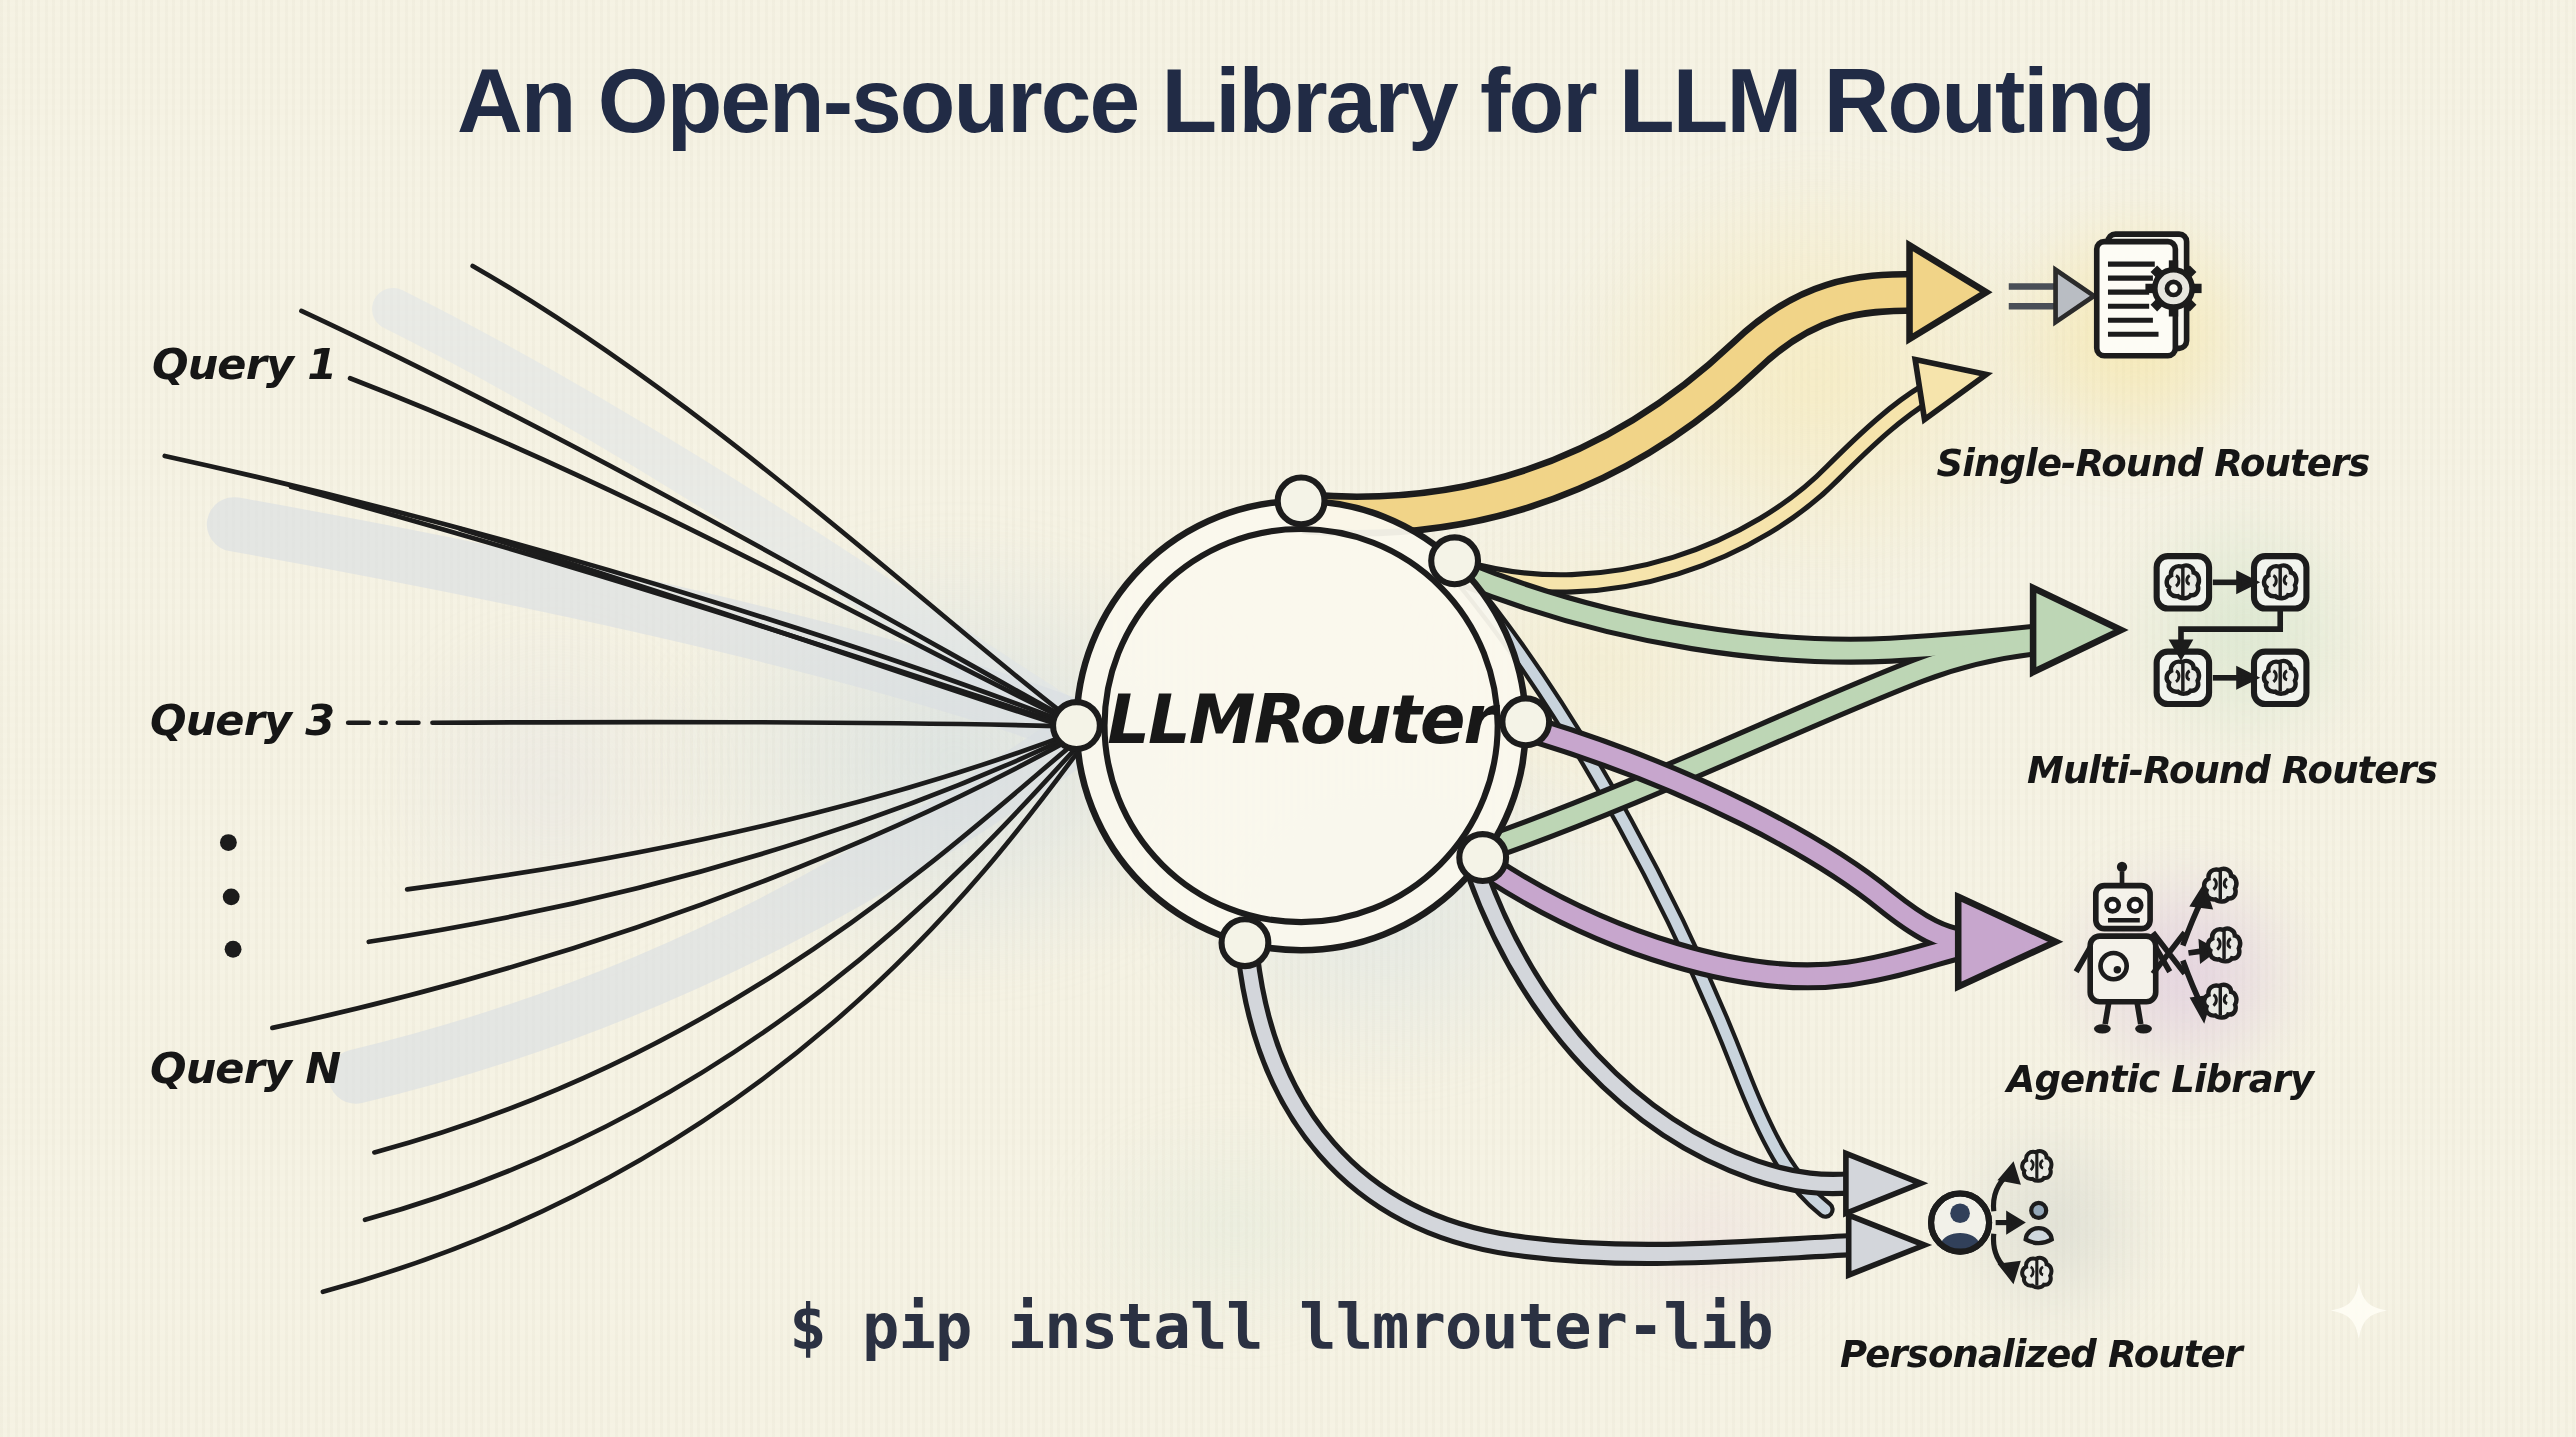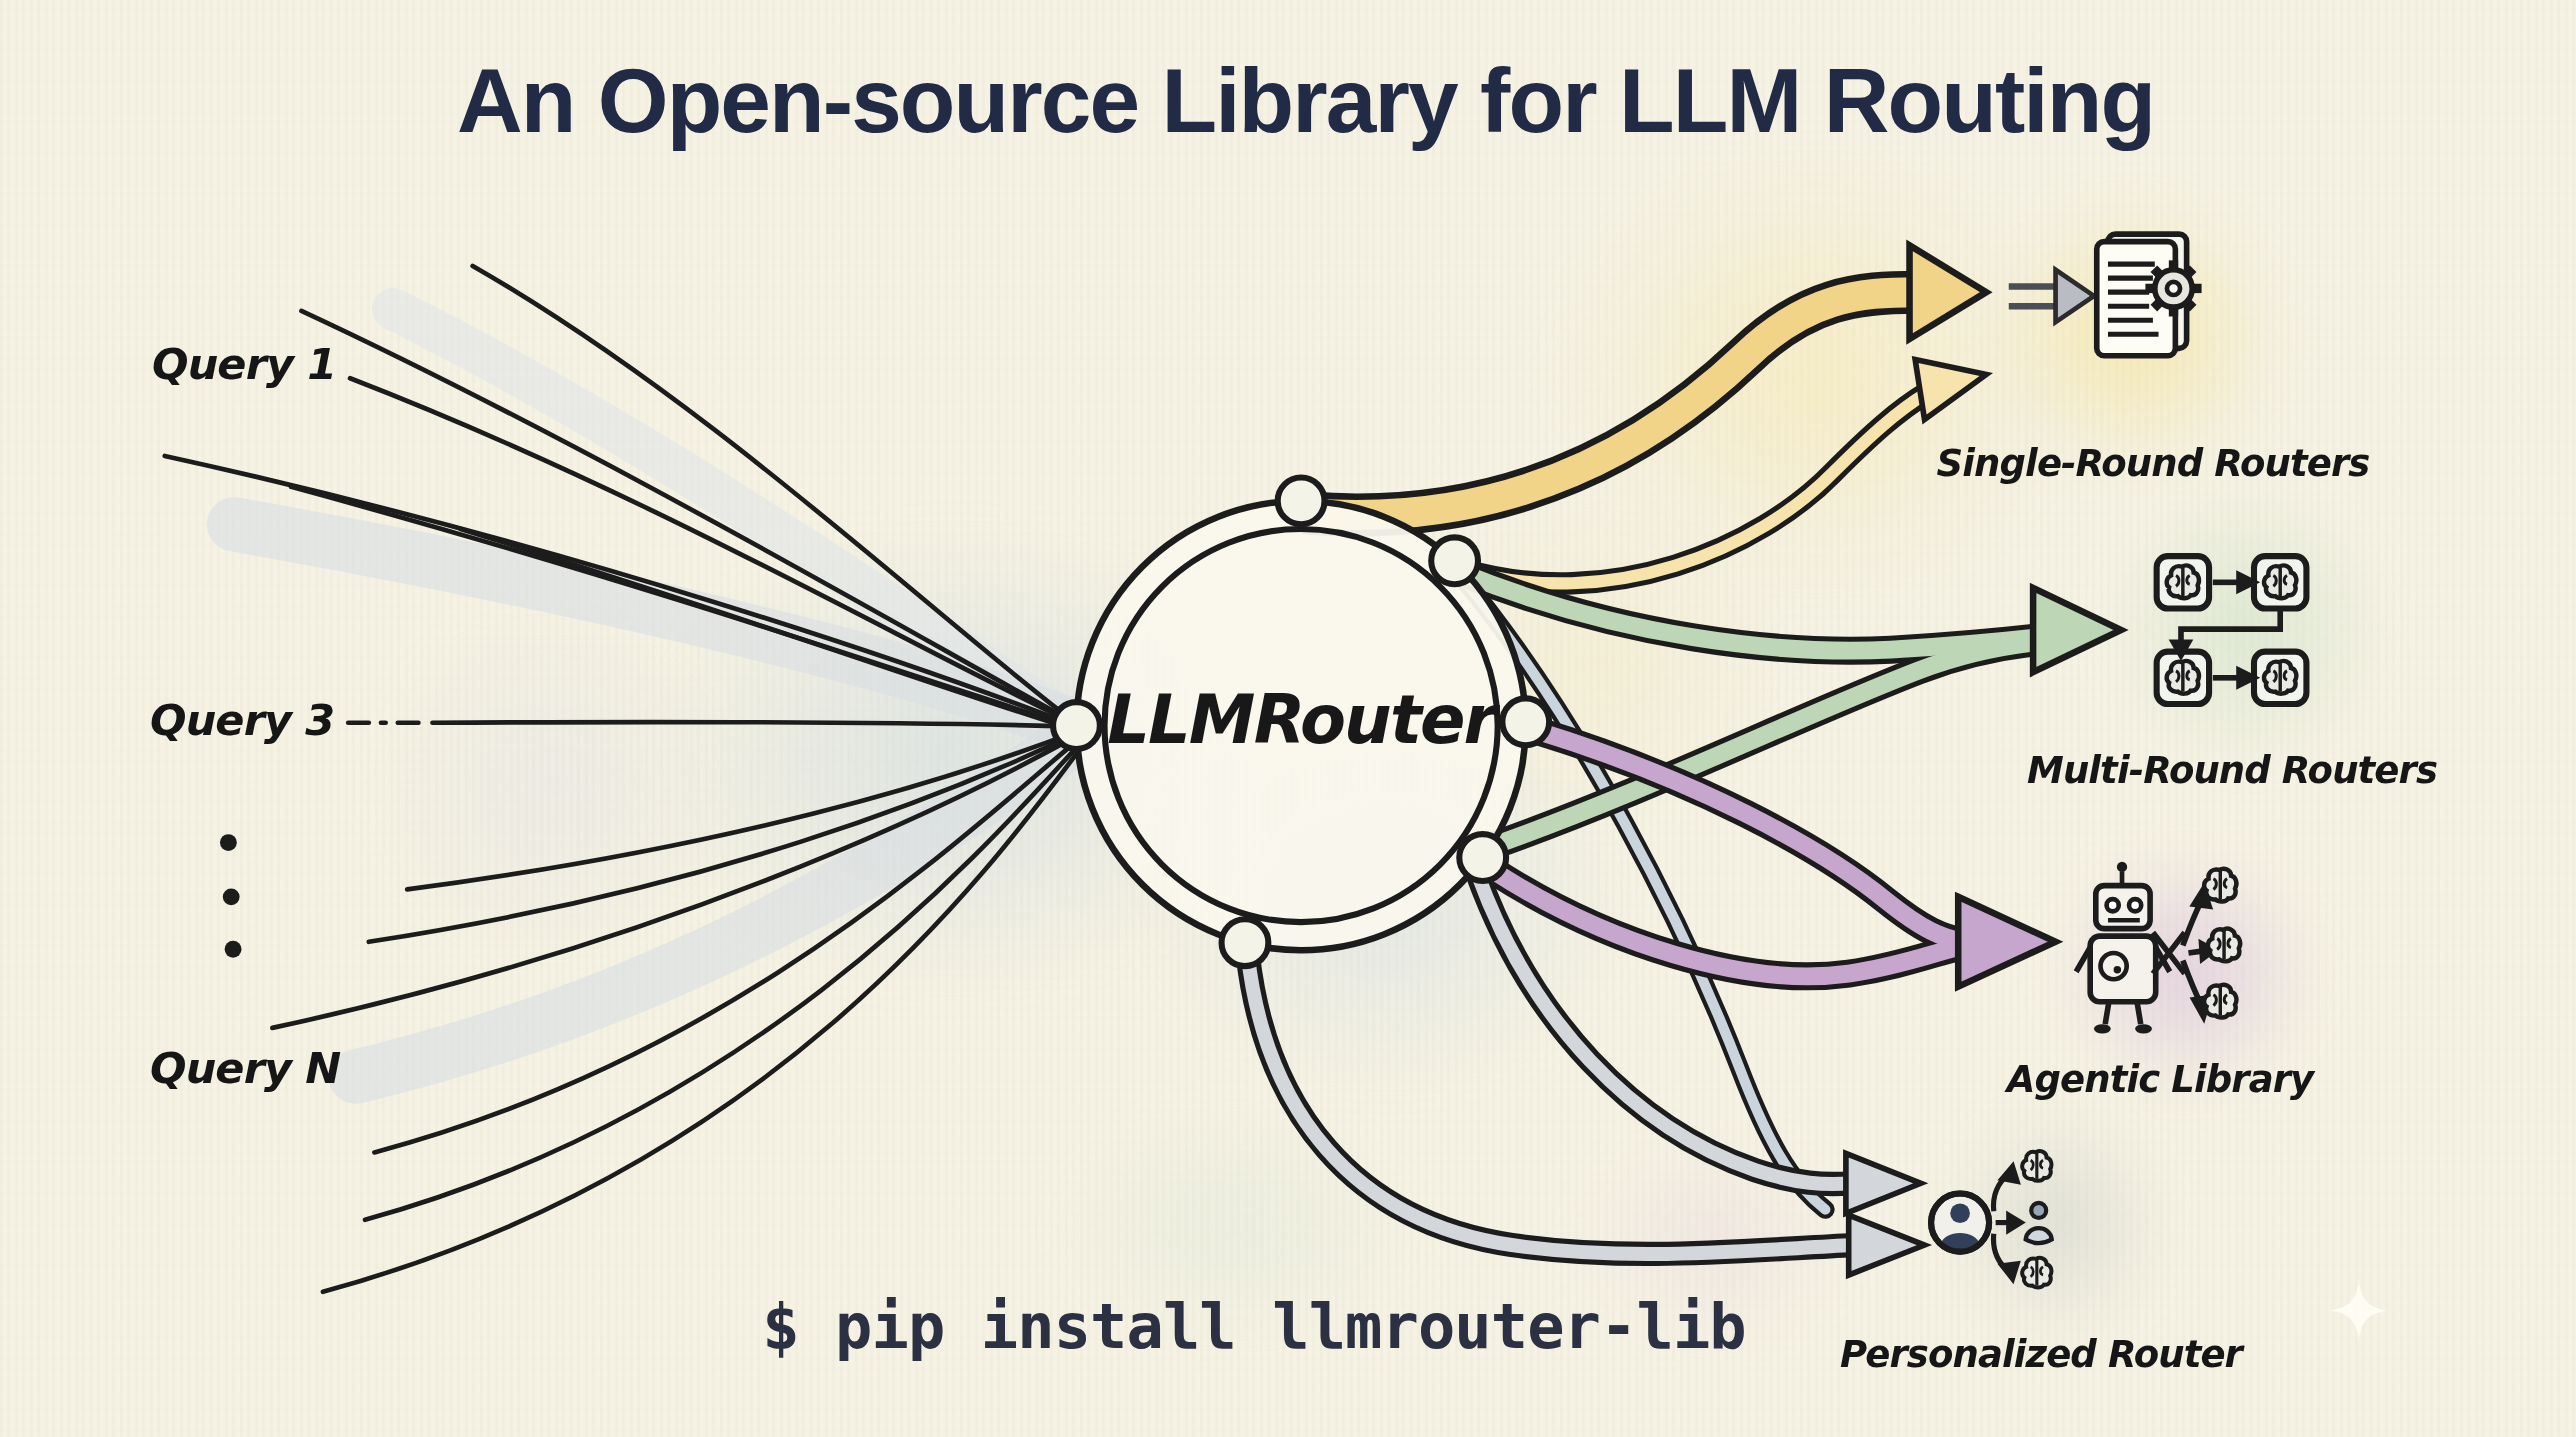--- a/index.html
+++ b/index.html
@@ -21,21 +21,21 @@
     font-weight:800;font-size:91px;letter-spacing:-1.9px;color:#212b45;
   }
   .hand{font-style:italic;font-weight:600;letter-spacing:-0.9px;}
   .qlabel{font-size:43px;}
   .router-label{
     left:1301px;top:681px;transform:translateX(-50%);
     font-size:67px;letter-spacing:-1.9px;color:#181818;
   }
   .olabel{font-size:37px;transform:translateX(-50%);}
   .command{
-    left:1254px;top:1290px;transform:translateX(-50%);
+    left:1281px;top:1290px;transform:translateX(-50%);
     font-family:"DejaVu Sans Mono","Liberation Mono",monospace;
     font-weight:700;font-size:62px;letter-spacing:-0.9px;color:#2b3142;
   }
 </style>
 </head>
 <body>
 
 <div id="canvas">
 
   <div class="blob" style="left:524px;top:440px;width:861px;height:637px;background:radial-gradient(closest-side,rgba(198,213,223,.5),rgba(198,213,223,0) 72%);"></div>

